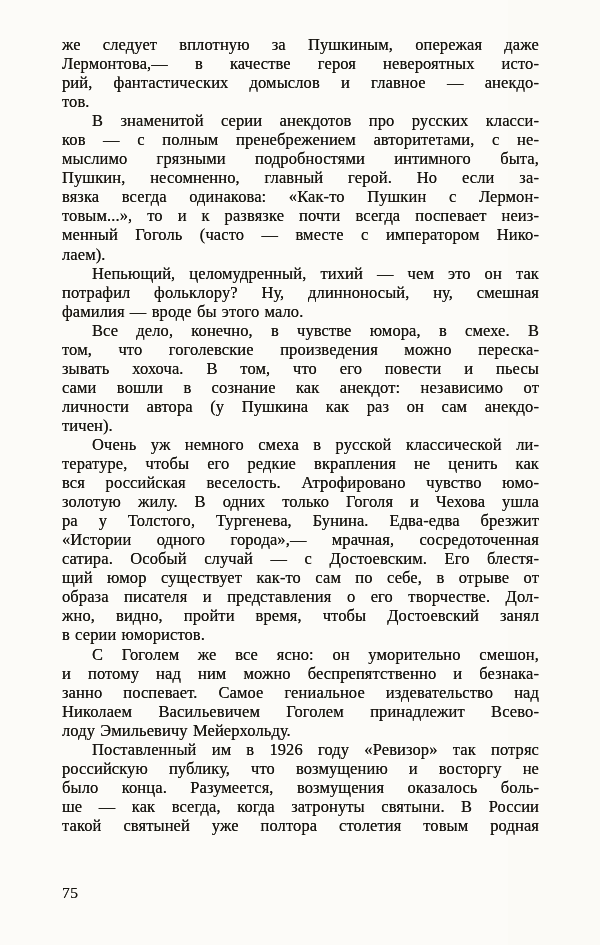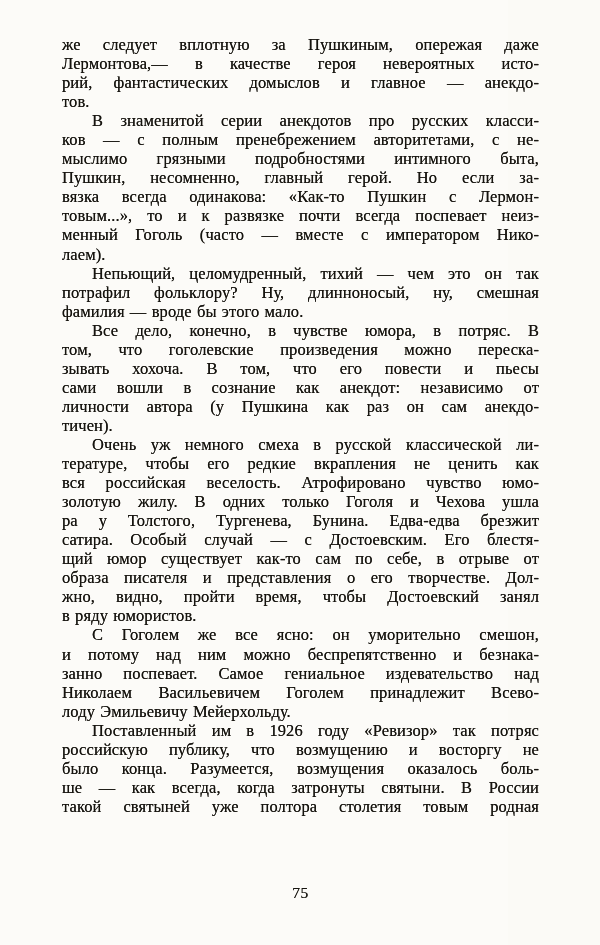--- a/index.html
+++ b/index.html
@@ -44,21 +44,21 @@
     text-indent: 30px;
   }
   .line.para-end {
     text-align-last: left;
   }
   .page-number {
     position: absolute;
     left: 62px;
     top: 884px;
     width: 477px;
-    text-align: center;
+    text-align: left;
     font-size: 15.5px;
     letter-spacing: 0.5px;
     text-shadow: 0 0 0.5px rgba(22, 20, 15, 0.8);
   }
 </style>
 </head>
 <body>
 
 <div class="page">
   <div class="text-column">
@@ -77,38 +77,39 @@
         <div class="line">товым...», то и к развязке почти всегда поспевает неиз-</div>
         <div class="line">менный Гоголь (часто — вместе с императором Нико-</div>
         <div class="line para-end">лаем).</div>
       </div>
       <div class="para">
         <div class="line indent">Непьющий, целомудренный, тихий — чем это он так</div>
         <div class="line">потрафил фольклору? Ну, длинноносый, ну, смешная</div>
         <div class="line para-end">фамилия — вроде бы этого мало.</div>
       </div>
       <div class="para">
-        <div class="line indent">Все дело, конечно, в чувстве юмора, в потряс. В</div>
+        <div class="line indent">Все дело, конечно, в чувстве юмора, в смехе. В</div>
         <div class="line">том, что гоголевские произведения можно переска-</div>
         <div class="line">зывать хохоча. В том, что его повести и пьесы</div>
         <div class="line">сами вошли в сознание как анекдот: независимо от</div>
         <div class="line">личности автора (у Пушкина как раз он сам анекдо-</div>
         <div class="line para-end">тичен).</div>
       </div>
       <div class="para">
         <div class="line indent">Очень уж немного смеха в русской классической ли-</div>
         <div class="line">тературе, чтобы его редкие вкрапления не ценить как</div>
         <div class="line">вся российская веселость. Атрофировано чувство юмо-</div>
         <div class="line">золотую жилу. В одних только Гоголя и Чехова ушла</div>
         <div class="line">ра у Толстого, Тургенева, Бунина. Едва-едва брезжит</div>
+        <div class="line">«Истории одного города»,— мрачная, сосредоточенная</div>
         <div class="line">сатира. Особый случай — с Достоевским. Его блестя-</div>
         <div class="line">щий юмор существует как-то сам по себе, в отрыве от</div>
         <div class="line">образа писателя и представления о его творчестве. Дол-</div>
         <div class="line">жно, видно, пройти время, чтобы Достоевский занял</div>
-        <div class="line para-end">в ряду юмористов.</div>
+        <div class="line para-end">в серии юмористов.</div>
       </div>
       <div class="para">
         <div class="line indent">С Гоголем же все ясно: он уморительно смешон,</div>
         <div class="line">и потому над ним можно беспрепятственно и безнака-</div>
         <div class="line">занно поспевает. Самое гениальное издевательство над</div>
         <div class="line">Николаем Васильевичем Гоголем принадлежит Всево-</div>
         <div class="line para-end">лоду Эмильевичу Мейерхольду.</div>
       </div>
       <div class="para">
         <div class="line indent">Поставленный им в 1926 году «Ревизор» так потряс</div>

